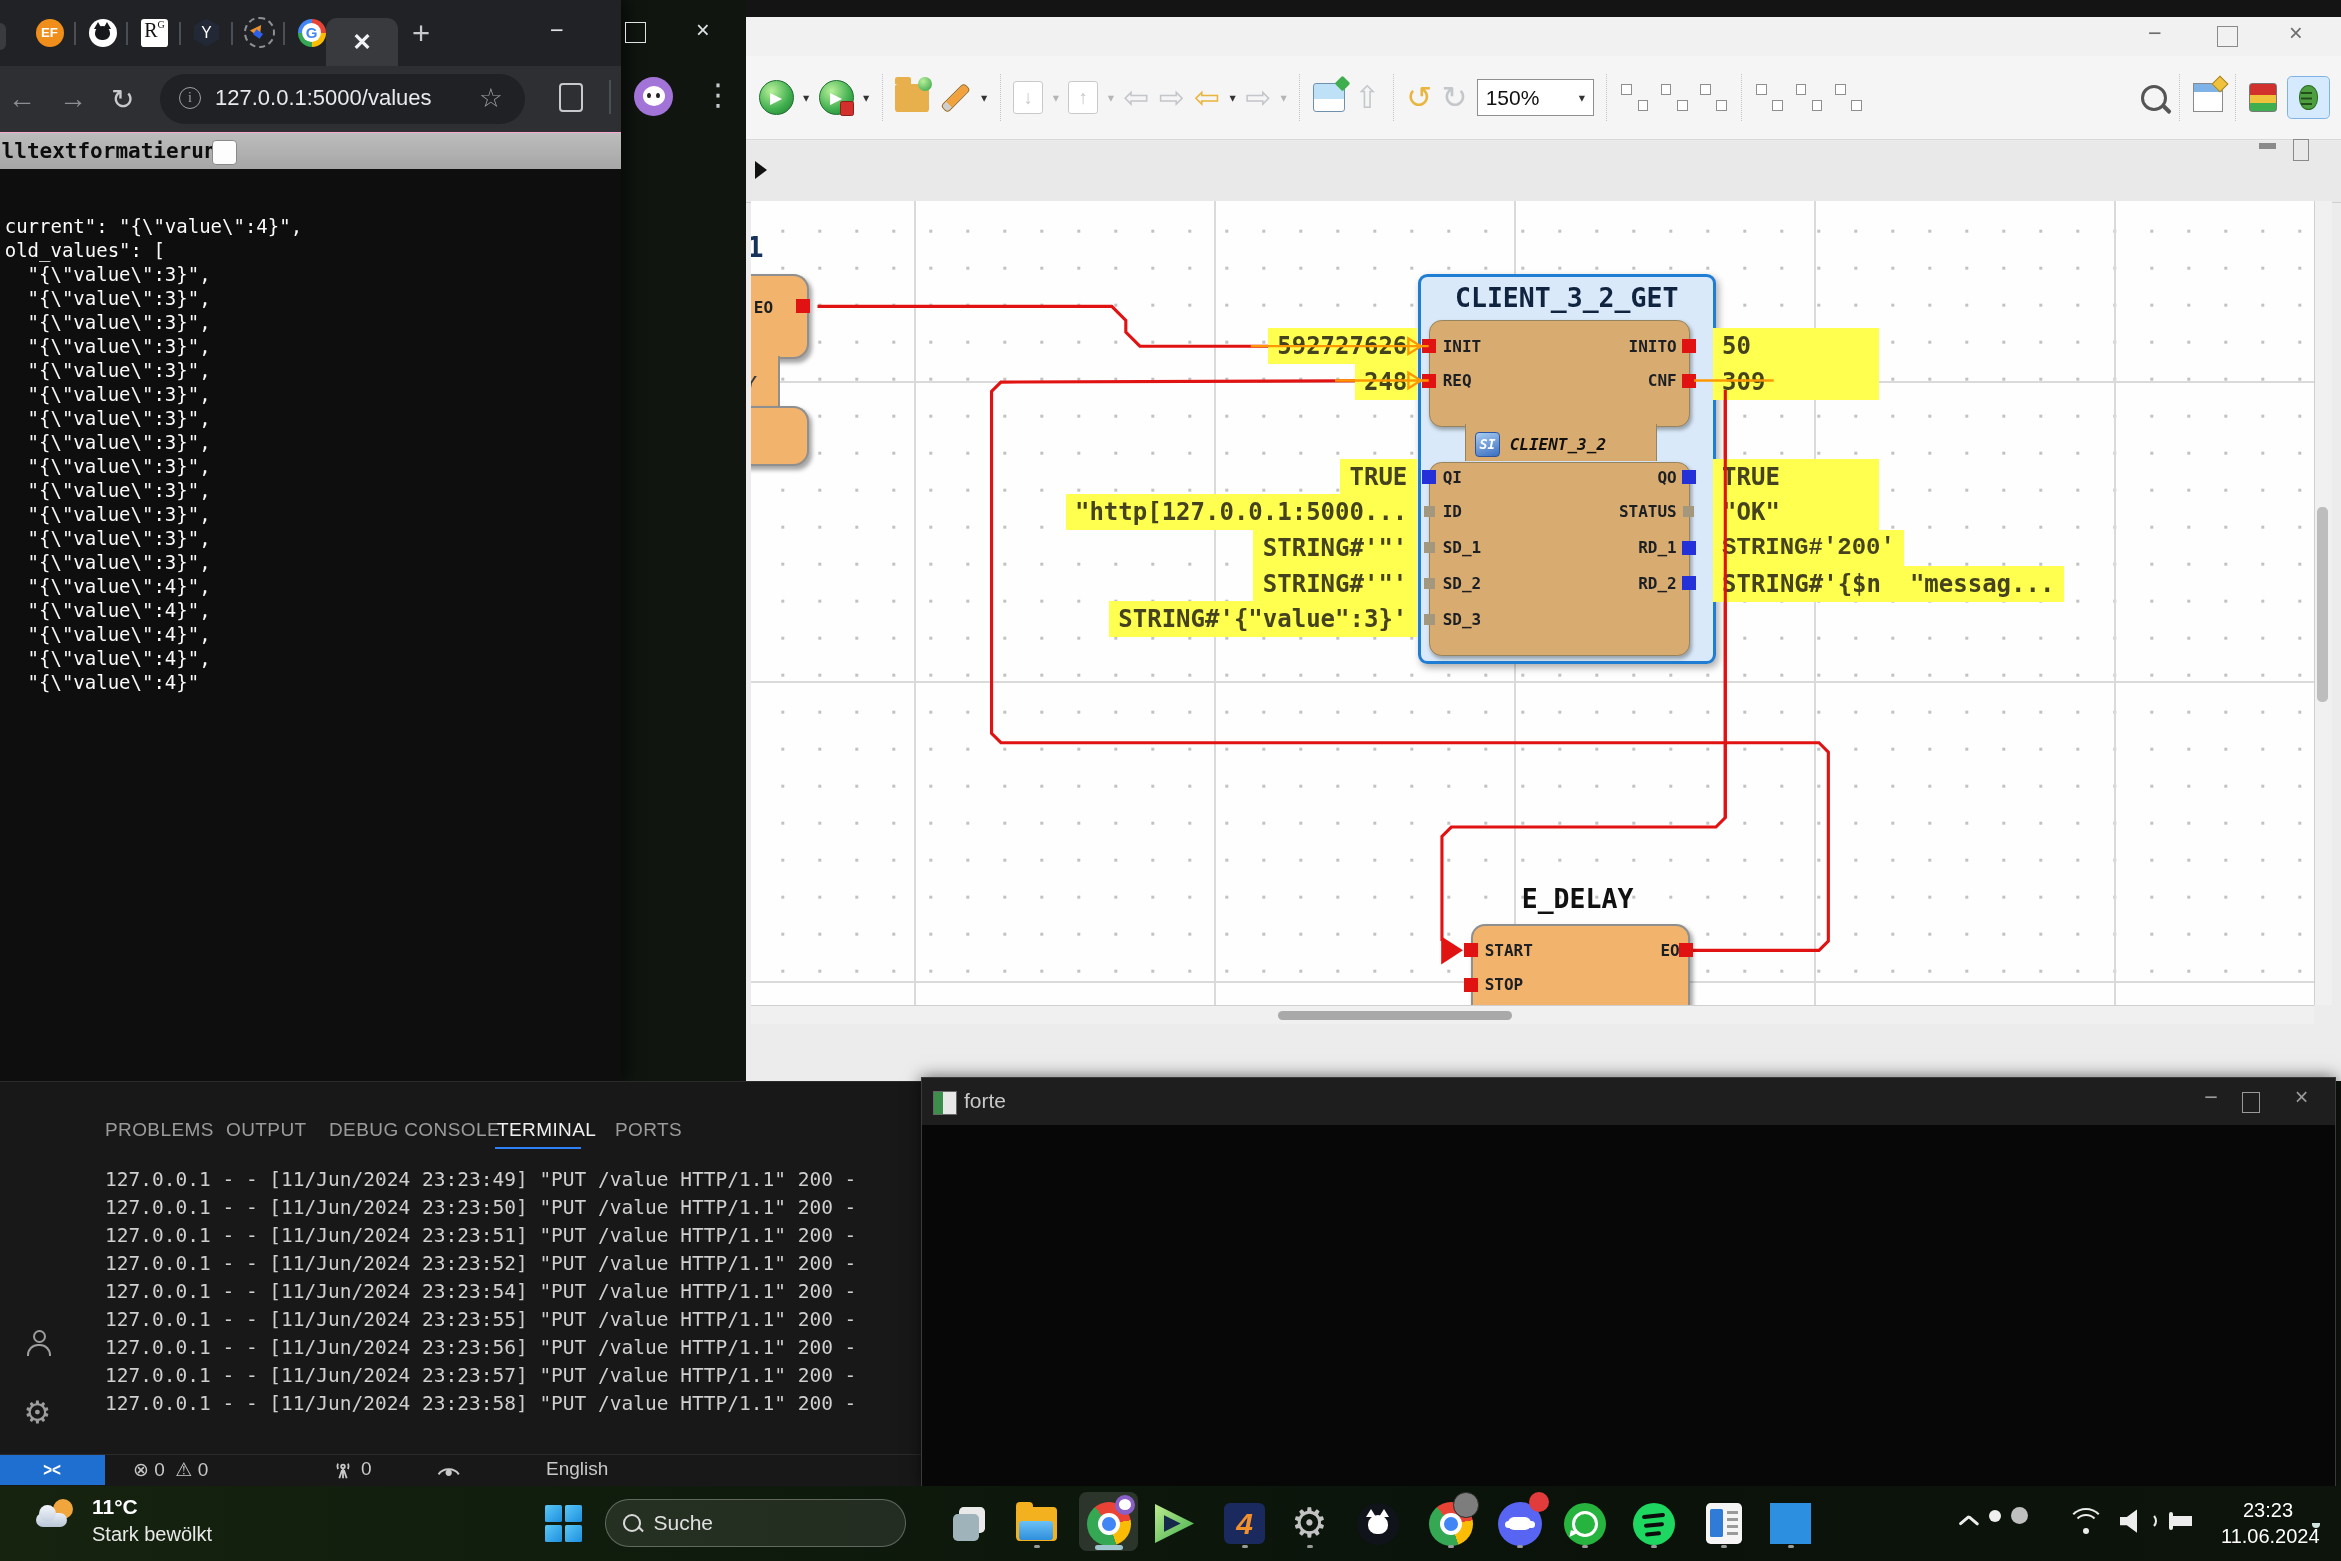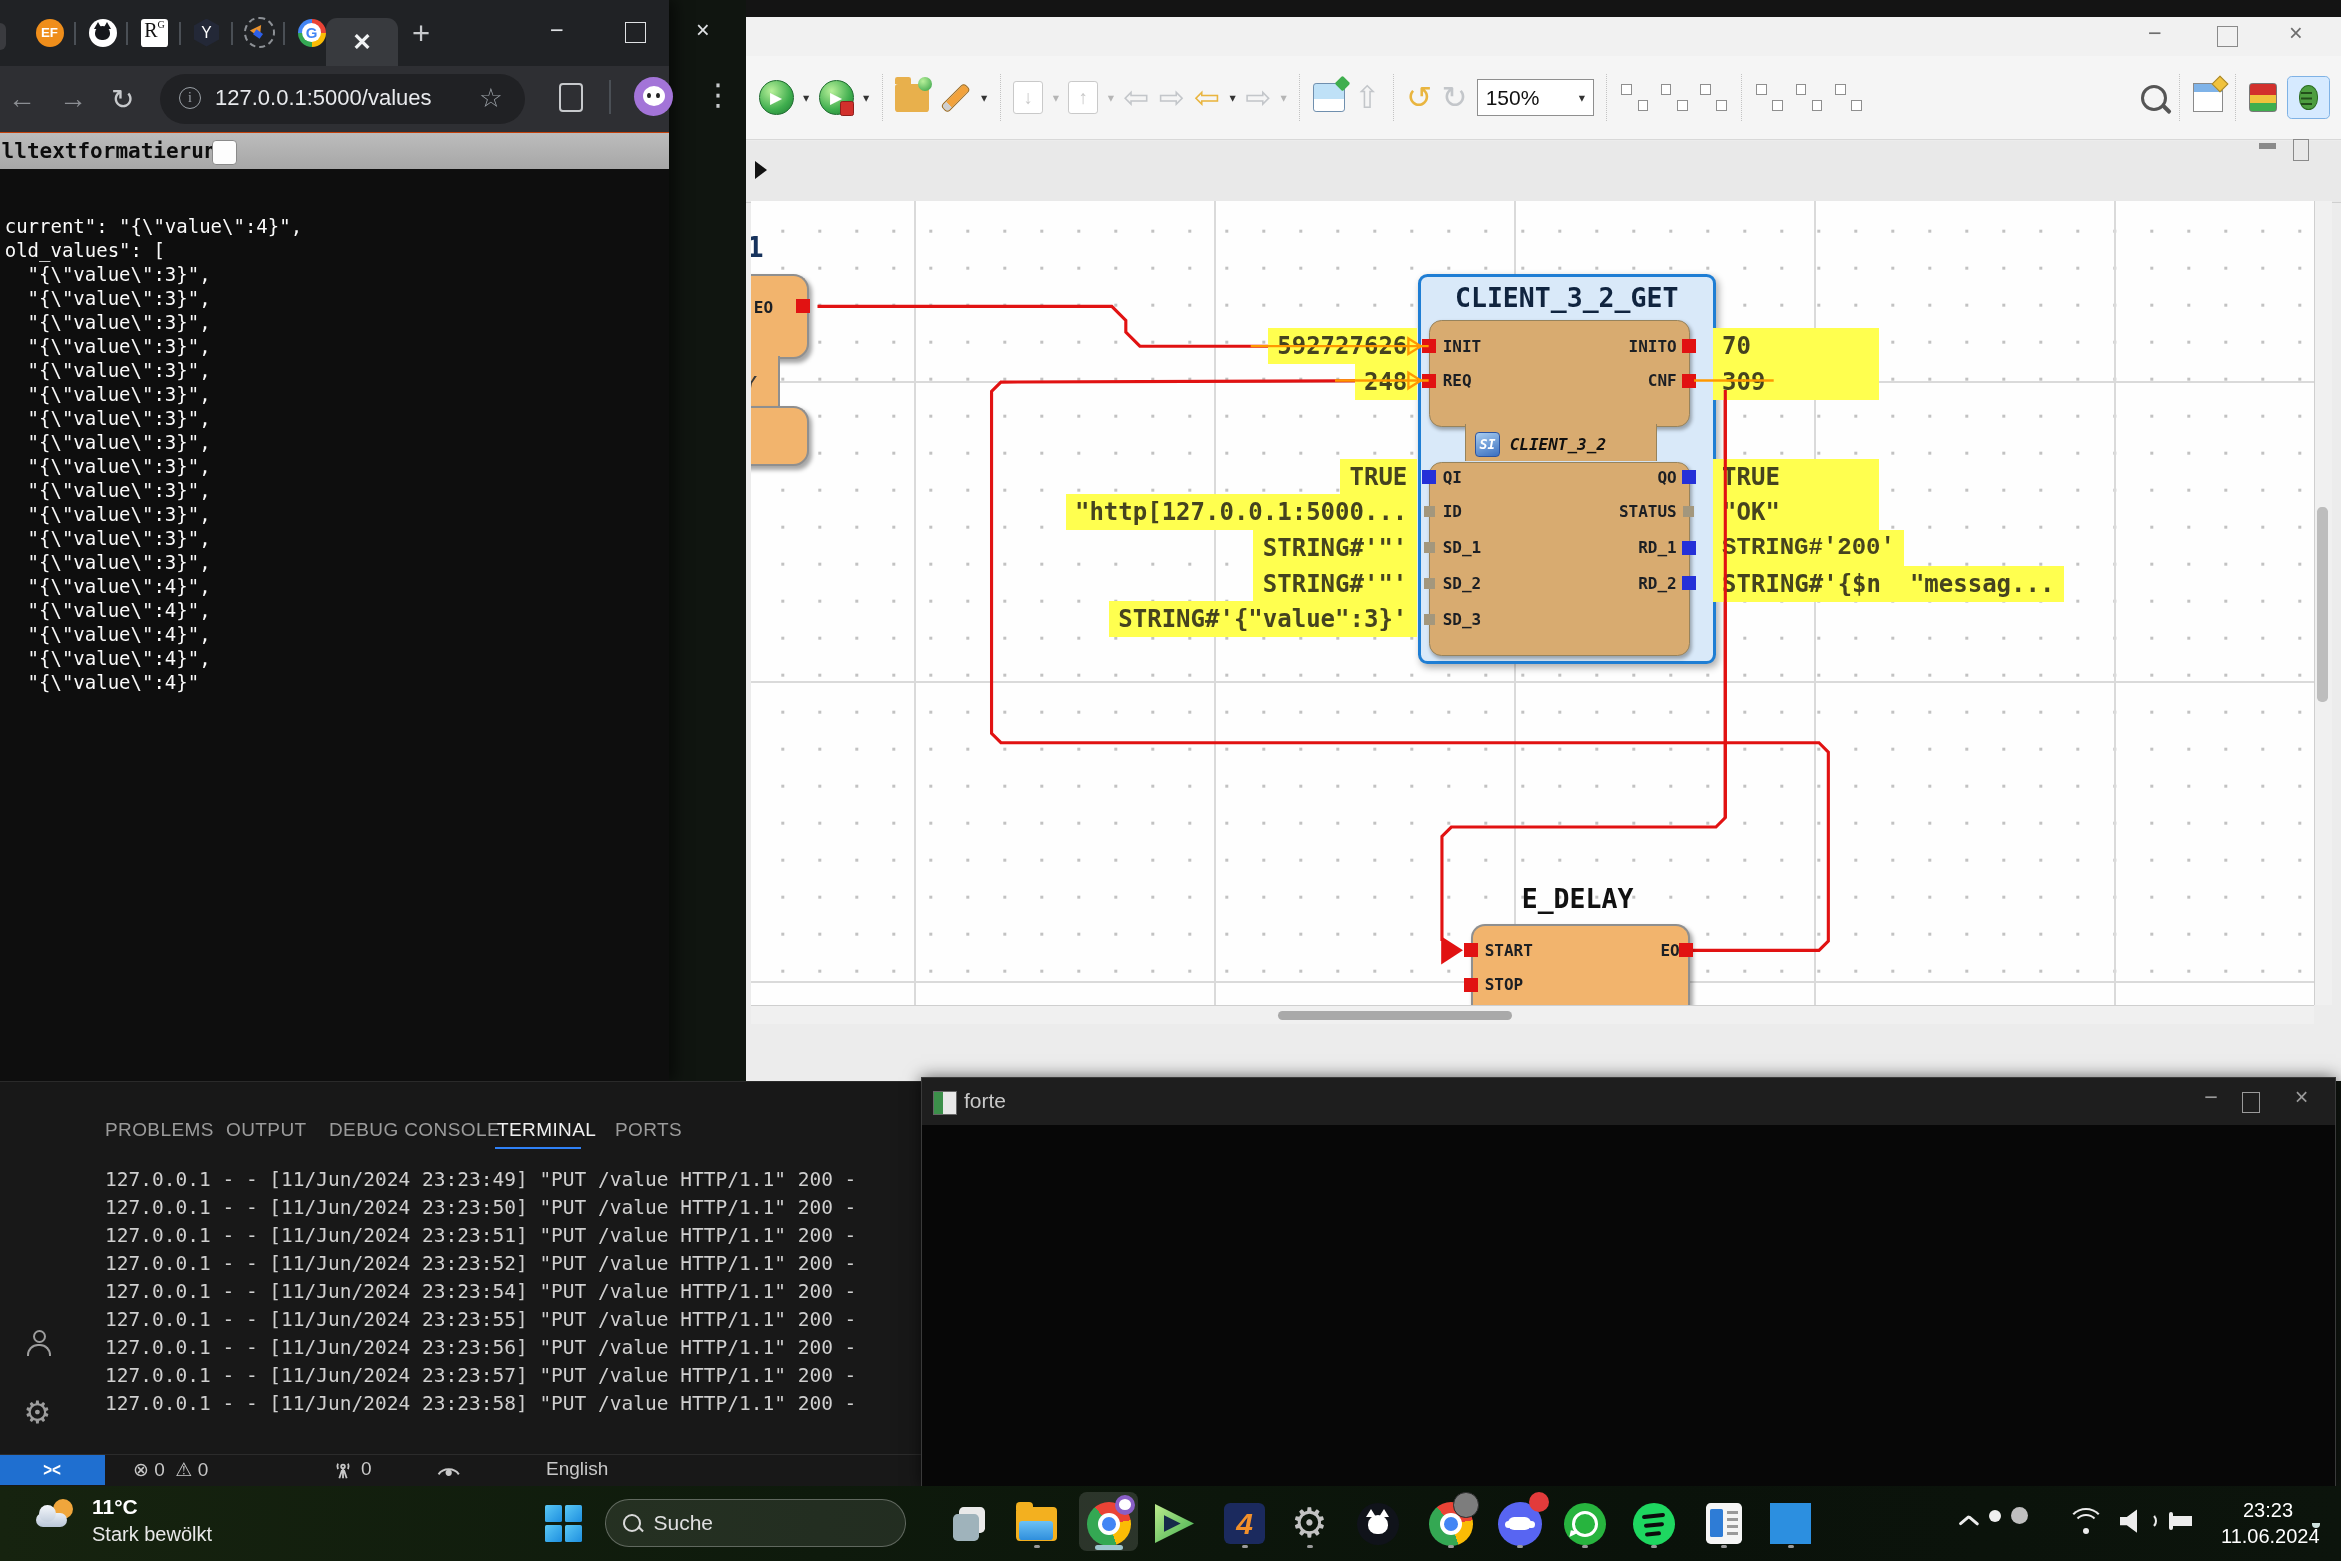--- a/index.html
+++ b/index.html
@@ -62,21 +62,21 @@
   .tan{background:#d8ab70;border:1.6px solid #97835c;box-shadow:1.6px 2.3px 3.9px rgba(0,0,0,.3);}
   .pin{position:absolute;width:14px;height:14px;}
   .pin.red{background:#e11212;}
   .pin.blue{background:#2430d8;}
   .pin.gray{width:11px;height:11px;background:#a3977d;}
   .fbtext{position:absolute;font-family:"DejaVu Sans Mono",monospace;font-weight:bold;font-size:16px;color:#1c1f24;line-height:25px;white-space:pre;}
   .watch{position:absolute;background:#ffff4f;color:#45431f;font-family:"DejaVu Sans Mono",monospace;font-weight:600;font-size:24px;line-height:36px;height:36px;padding:0 9.4px;white-space:pre;}
   .watch.r{text-align:right;}
 
   
-  #browser{left:0;top:0;width:621px;height:1081px;background:#c2410c;box-shadow:6.2px 0 14px rgba(0,0,0,.55);padding-left:48px;}
+  #browser{left:0;top:0;width:621px;height:1081px;background:#f9a8d4;box-shadow:6.2px 0 14px rgba(0,0,0,.55);}
   .tabbar{left:0;top:0;width:100%;height:66px;background:#202225;}
   .favi{position:absolute;top:17px;width:31px;height:31px;display:flex;align-items:center;justify-content:center;}
   .tabsep{position:absolute;top:22px;width:1.6px;height:23.4px;background:#4a4f55;}
   .activetab{position:absolute;left:326px;top:18px;width:72px;height:48px;background:#383a3e;border-radius:11px 11px 0 0;display:flex;align-items:center;justify-content:center;}
   .navbar{left:0;top:66px;width:100%;height:66px;background:#2e2f33;}
   .navic{position:absolute;top:17px;font-size:28px;color:#8b8e93;}
   .pill{position:absolute;left:160px;top:7.8px;width:365px;height:50px;background:#202124;border-radius:25px;}
   .findbar{left:0;top:133px;width:100%;height:37px;background:linear-gradient(180deg,#bcbcbc,#a6a6a6);color:#0d0d0d;font-weight:bold;font-size:21px;line-height:37px;}
   .page{left:0;top:169px;width:100%;height:912px;background:#0e0e0e;overflow:hidden;}
   .jsonline{font-family:"DejaVu Sans Mono",monospace;font-size:19px;line-height:24px;color:#fafafa;white-space:pre;}
@@ -244,21 +244,21 @@
       <div class="abs fbtext" style="right:637px;top:370px;">RD_2</div>
 
       <div class="watch r" style="right:897px;top:127px;">592727626</div>
       <div class="watch r" style="right:897px;top:163px;">248</div>
       <div class="watch r" style="right:897px;top:258px;">TRUE</div>
       <div class="watch r" style="right:897px;top:293px;">"http[127.0.0.1:5000...</div>
       <div class="watch r" style="right:897px;top:329px;">STRING#'"'</div>
       <div class="watch r" style="right:897px;top:365px;">STRING#'"'</div>
       <div class="watch r" style="right:897px;top:400px;">STRING#'{"value":3}'</div>
 
-      <div class="watch" style="left:962px;top:127px;width:148px;">70</div>
+      <div class="watch" style="left:962px;top:127px;width:148px;">50</div>
       <div class="watch" style="left:962px;top:163px;width:148px;">309</div>
       <div class="watch" style="left:962px;top:258px;width:148px;">TRUE</div>
       <div class="watch" style="left:962px;top:293px;width:148px;">"OK"</div>
       <div class="watch" style="left:962px;top:329px;font-family:Liberation Mono, monospace;">STRING#'200'</div>
       <div class="watch" style="left:962px;top:365px;">STRING#'{$n  "messag...</div>
 
       <svg class="abs" width="1563" height="804" style="left:0;top:0" viewBox="0 0 2002 1030">
         <line x1="1248" y1="242" x2="1248" y2="790" stroke="#e11212" stroke-width="4"></line>
         <line x1="640" y1="186" x2="868" y2="186" stroke="#ff9800" stroke-width="3"></line>
         <line x1="748" y1="230" x2="868" y2="230" stroke="#ff9800" stroke-width="3"></line>

